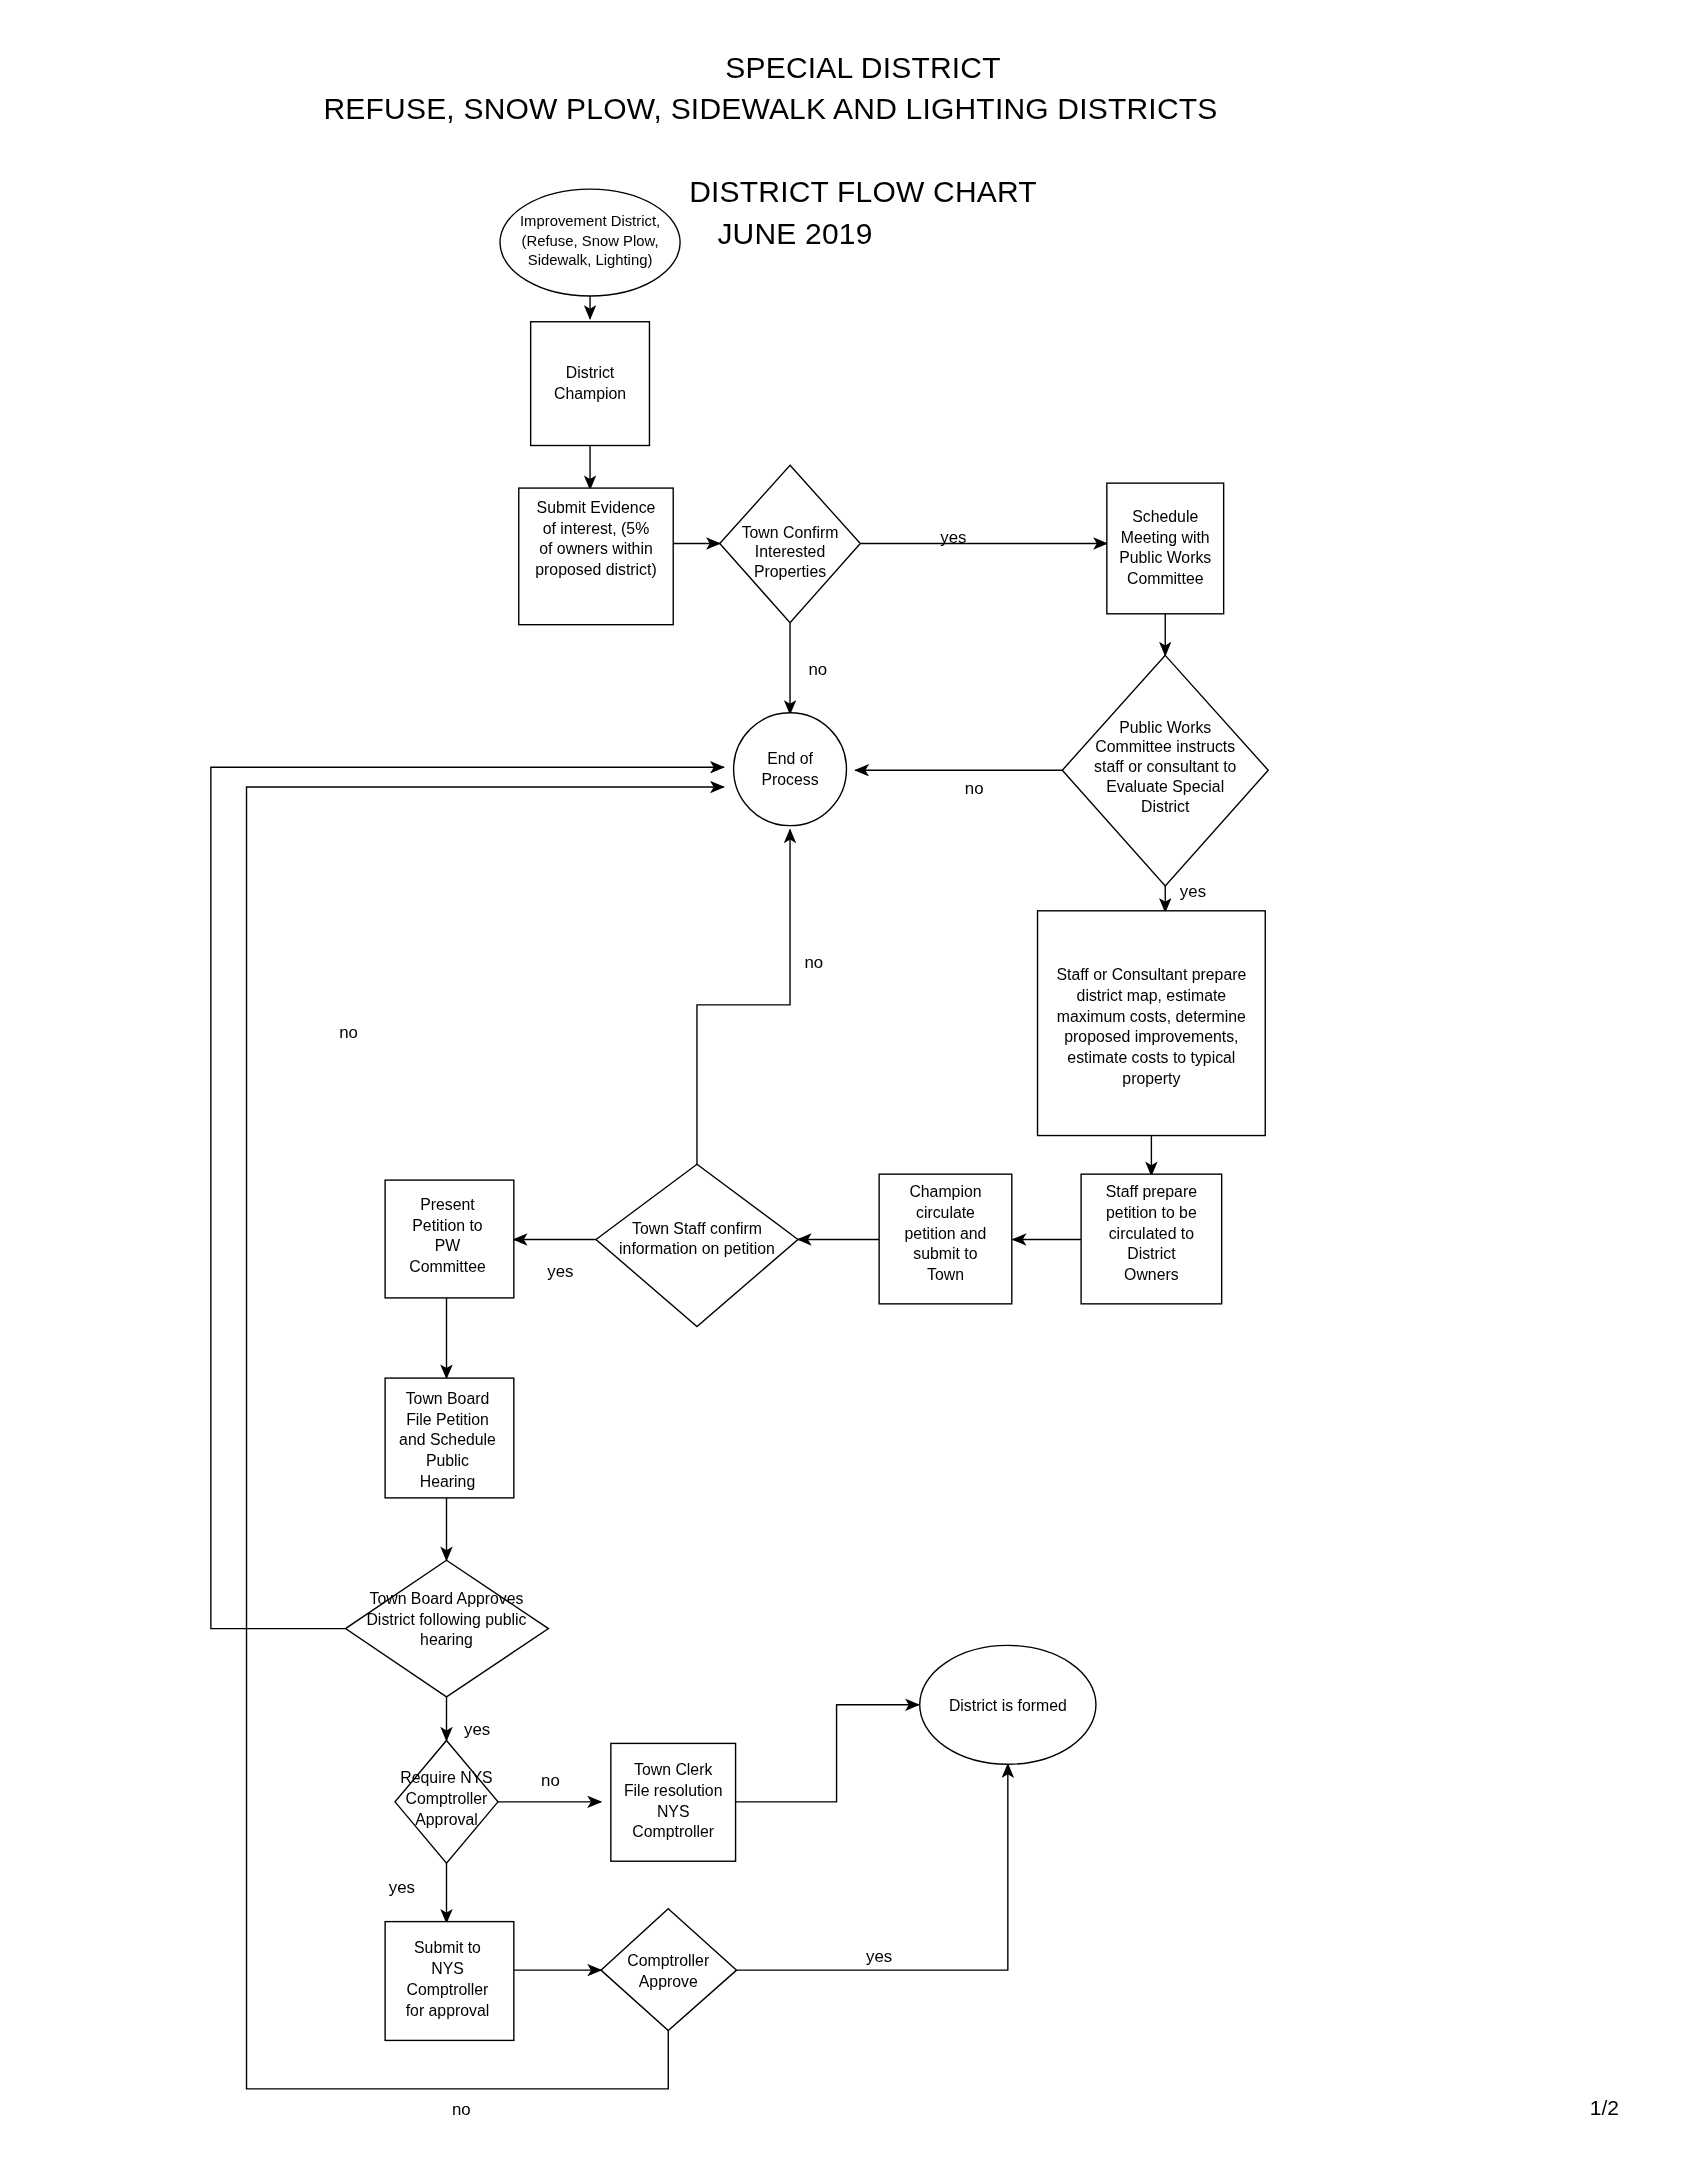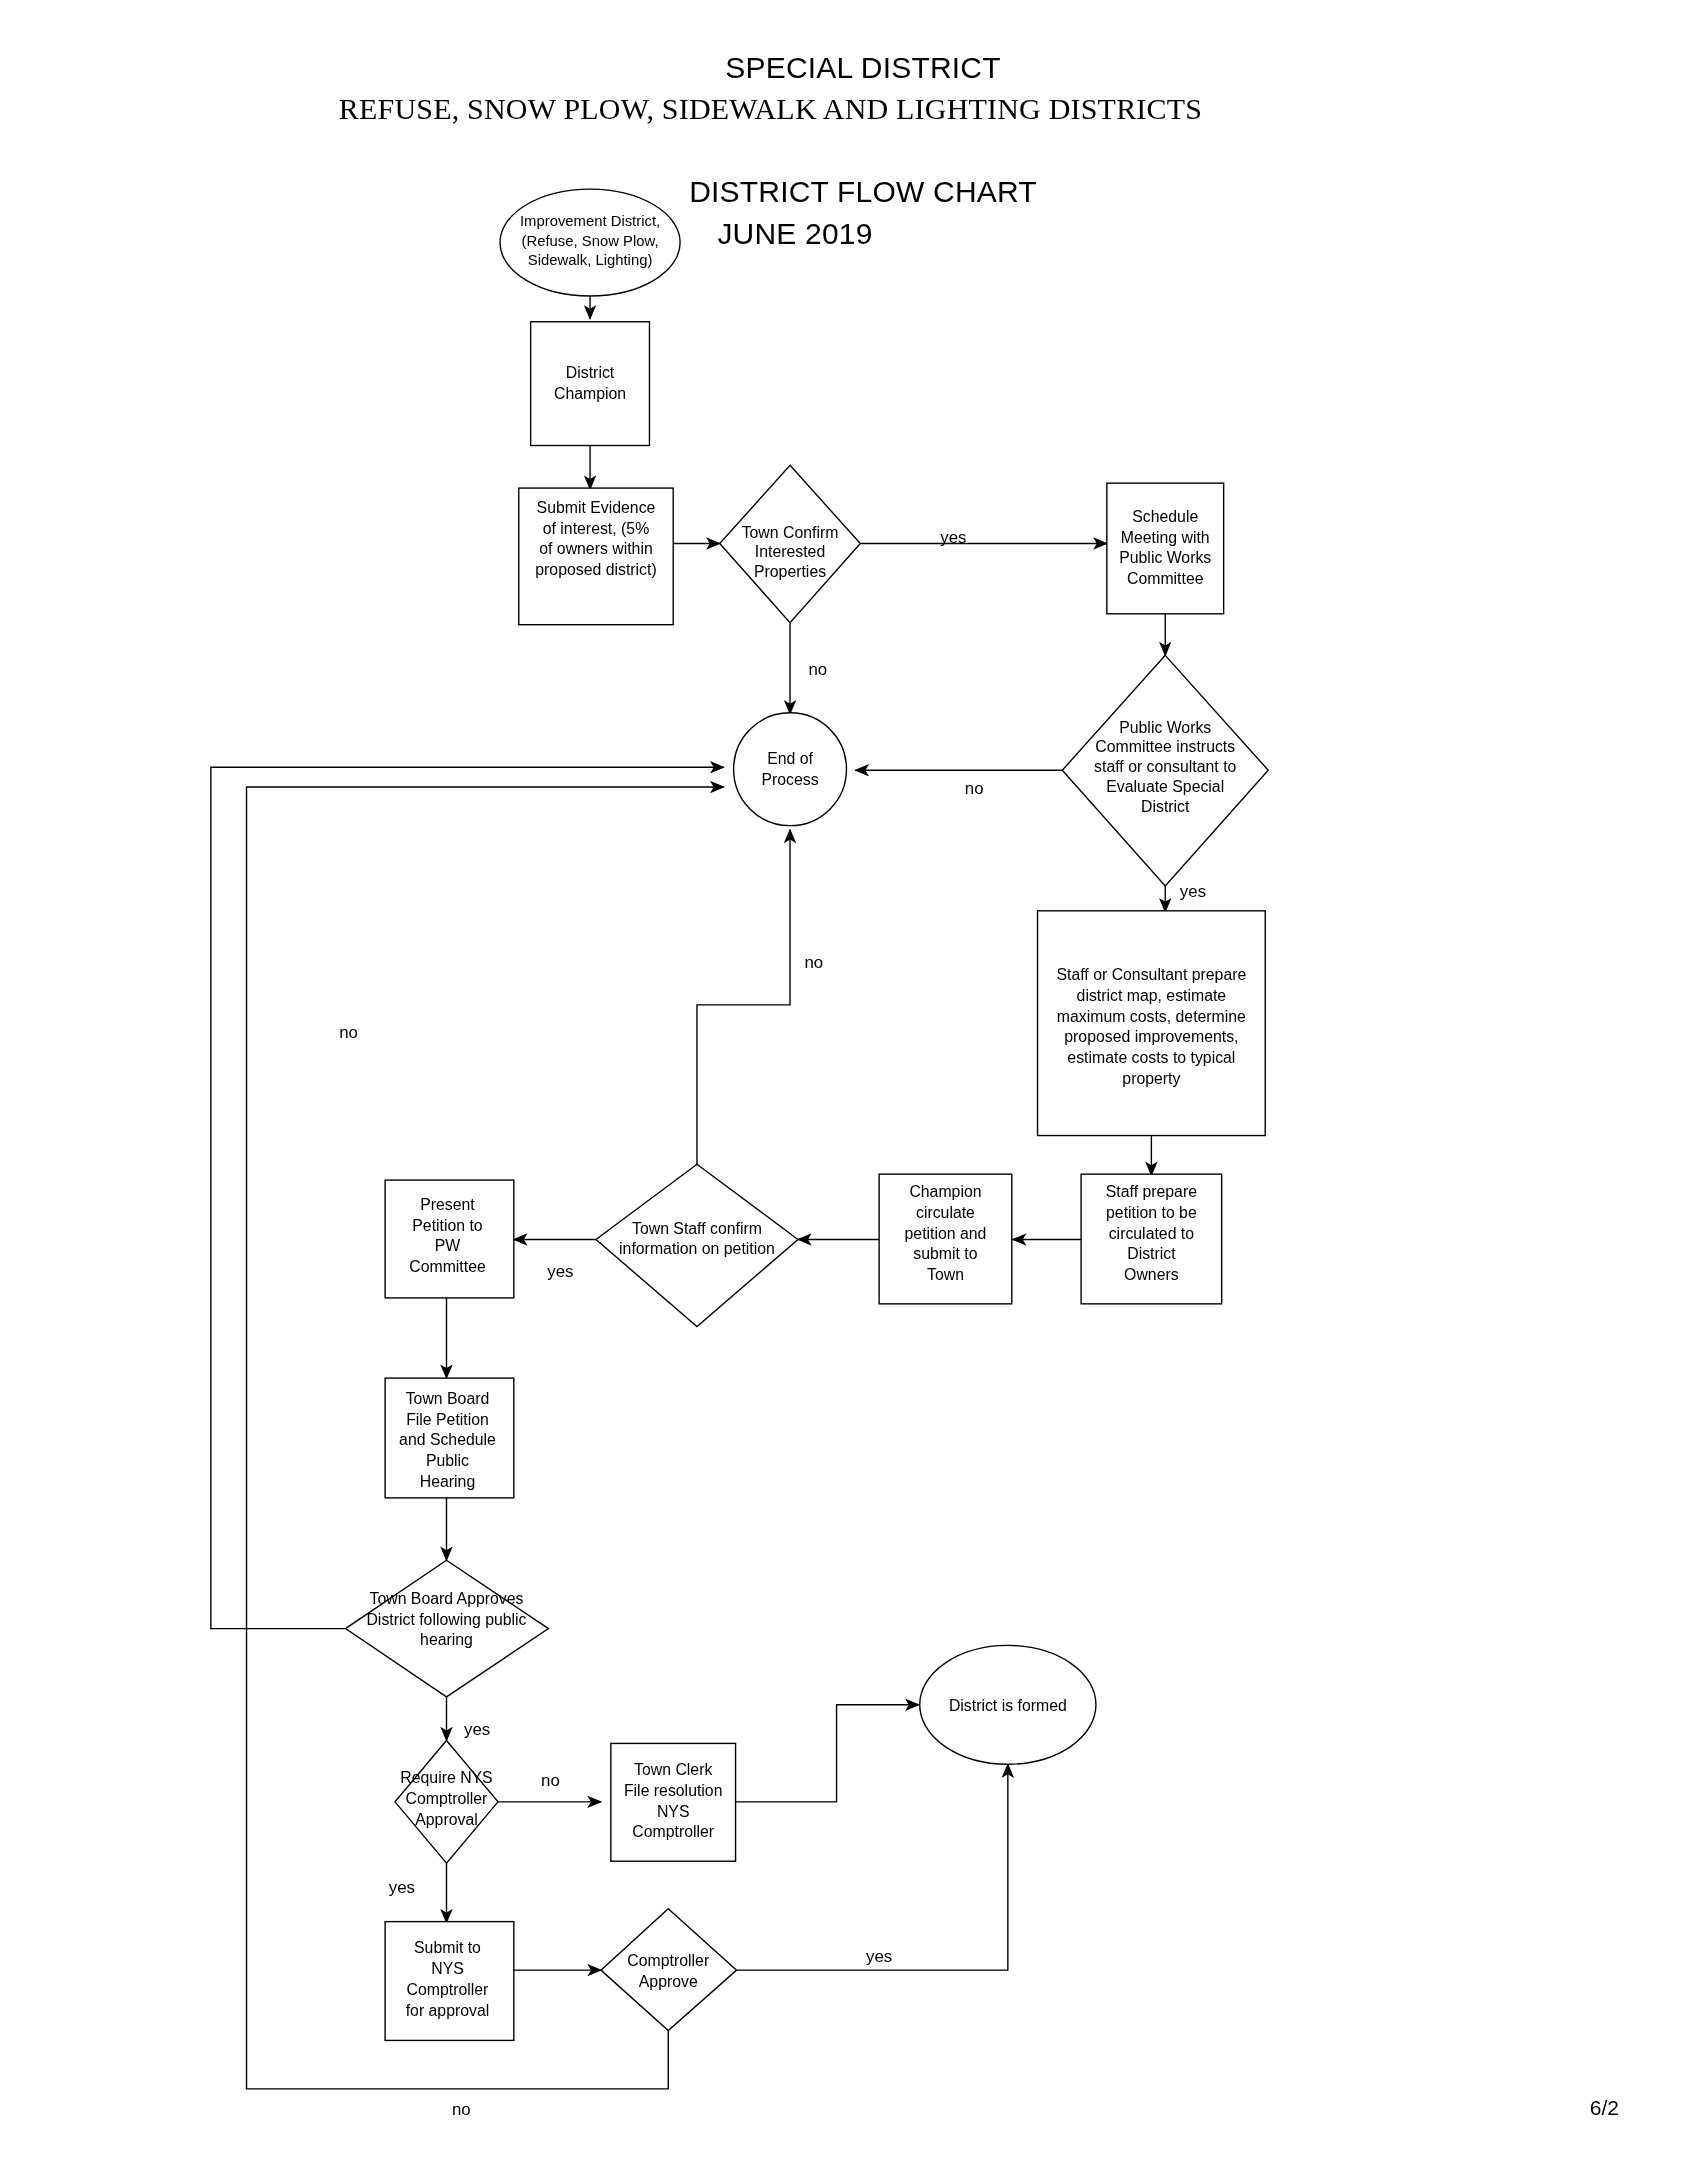--- a/index.html
+++ b/index.html
@@ -24,21 +24,21 @@
     text-align: center;
     pointer-events: none;
   }
   .title-line {
     font-size: 30px;
     letter-spacing: 0.2px;
     line-height: 40px;
     white-space: nowrap;
   }
   .title-1 { position: absolute; left: 0; width: 1686px; top: 48px; }
-  .title-2 { position: absolute; left: 0; width: 1501px; top: 89px; font-family: Liberation Serif, serif; }
+  .title-2 { position: absolute; left: 0; width: 1501px; top: 89px; }
   .title-3 { position: absolute; left: 0; width: 1686px; top: 172px; }
   .title-4 { position: absolute; left: 0; width: 1550px; top: 214px; }
   
   .title-1, .title-2, .title-3, .title-4 { text-align: center; margin-left: 20px; }
   .title-1 span, .title-2 span, .title-3 span, .title-4 span { display: inline-block; }
 
   svg#flow {
     position: absolute;
     left: 0;
     top: 0;
@@ -290,16 +290,16 @@
       <text class="nodetext" x="452" y="2036">for approval</text>
     </g>
 
     <g>
       <polygon class="shape" points="675,1928 744,1990 675,2051 607,1990"></polygon>
       <text class="nodetext" x="675" y="1986">Comptroller</text>
       <text class="nodetext" x="675" y="2007">Approve</text>
     </g>
   </svg>
 
-  <div class="pagenum">6/2</div>
+  <div class="pagenum">1/2</div>
 
 </div>
 
 
 </body></html>

